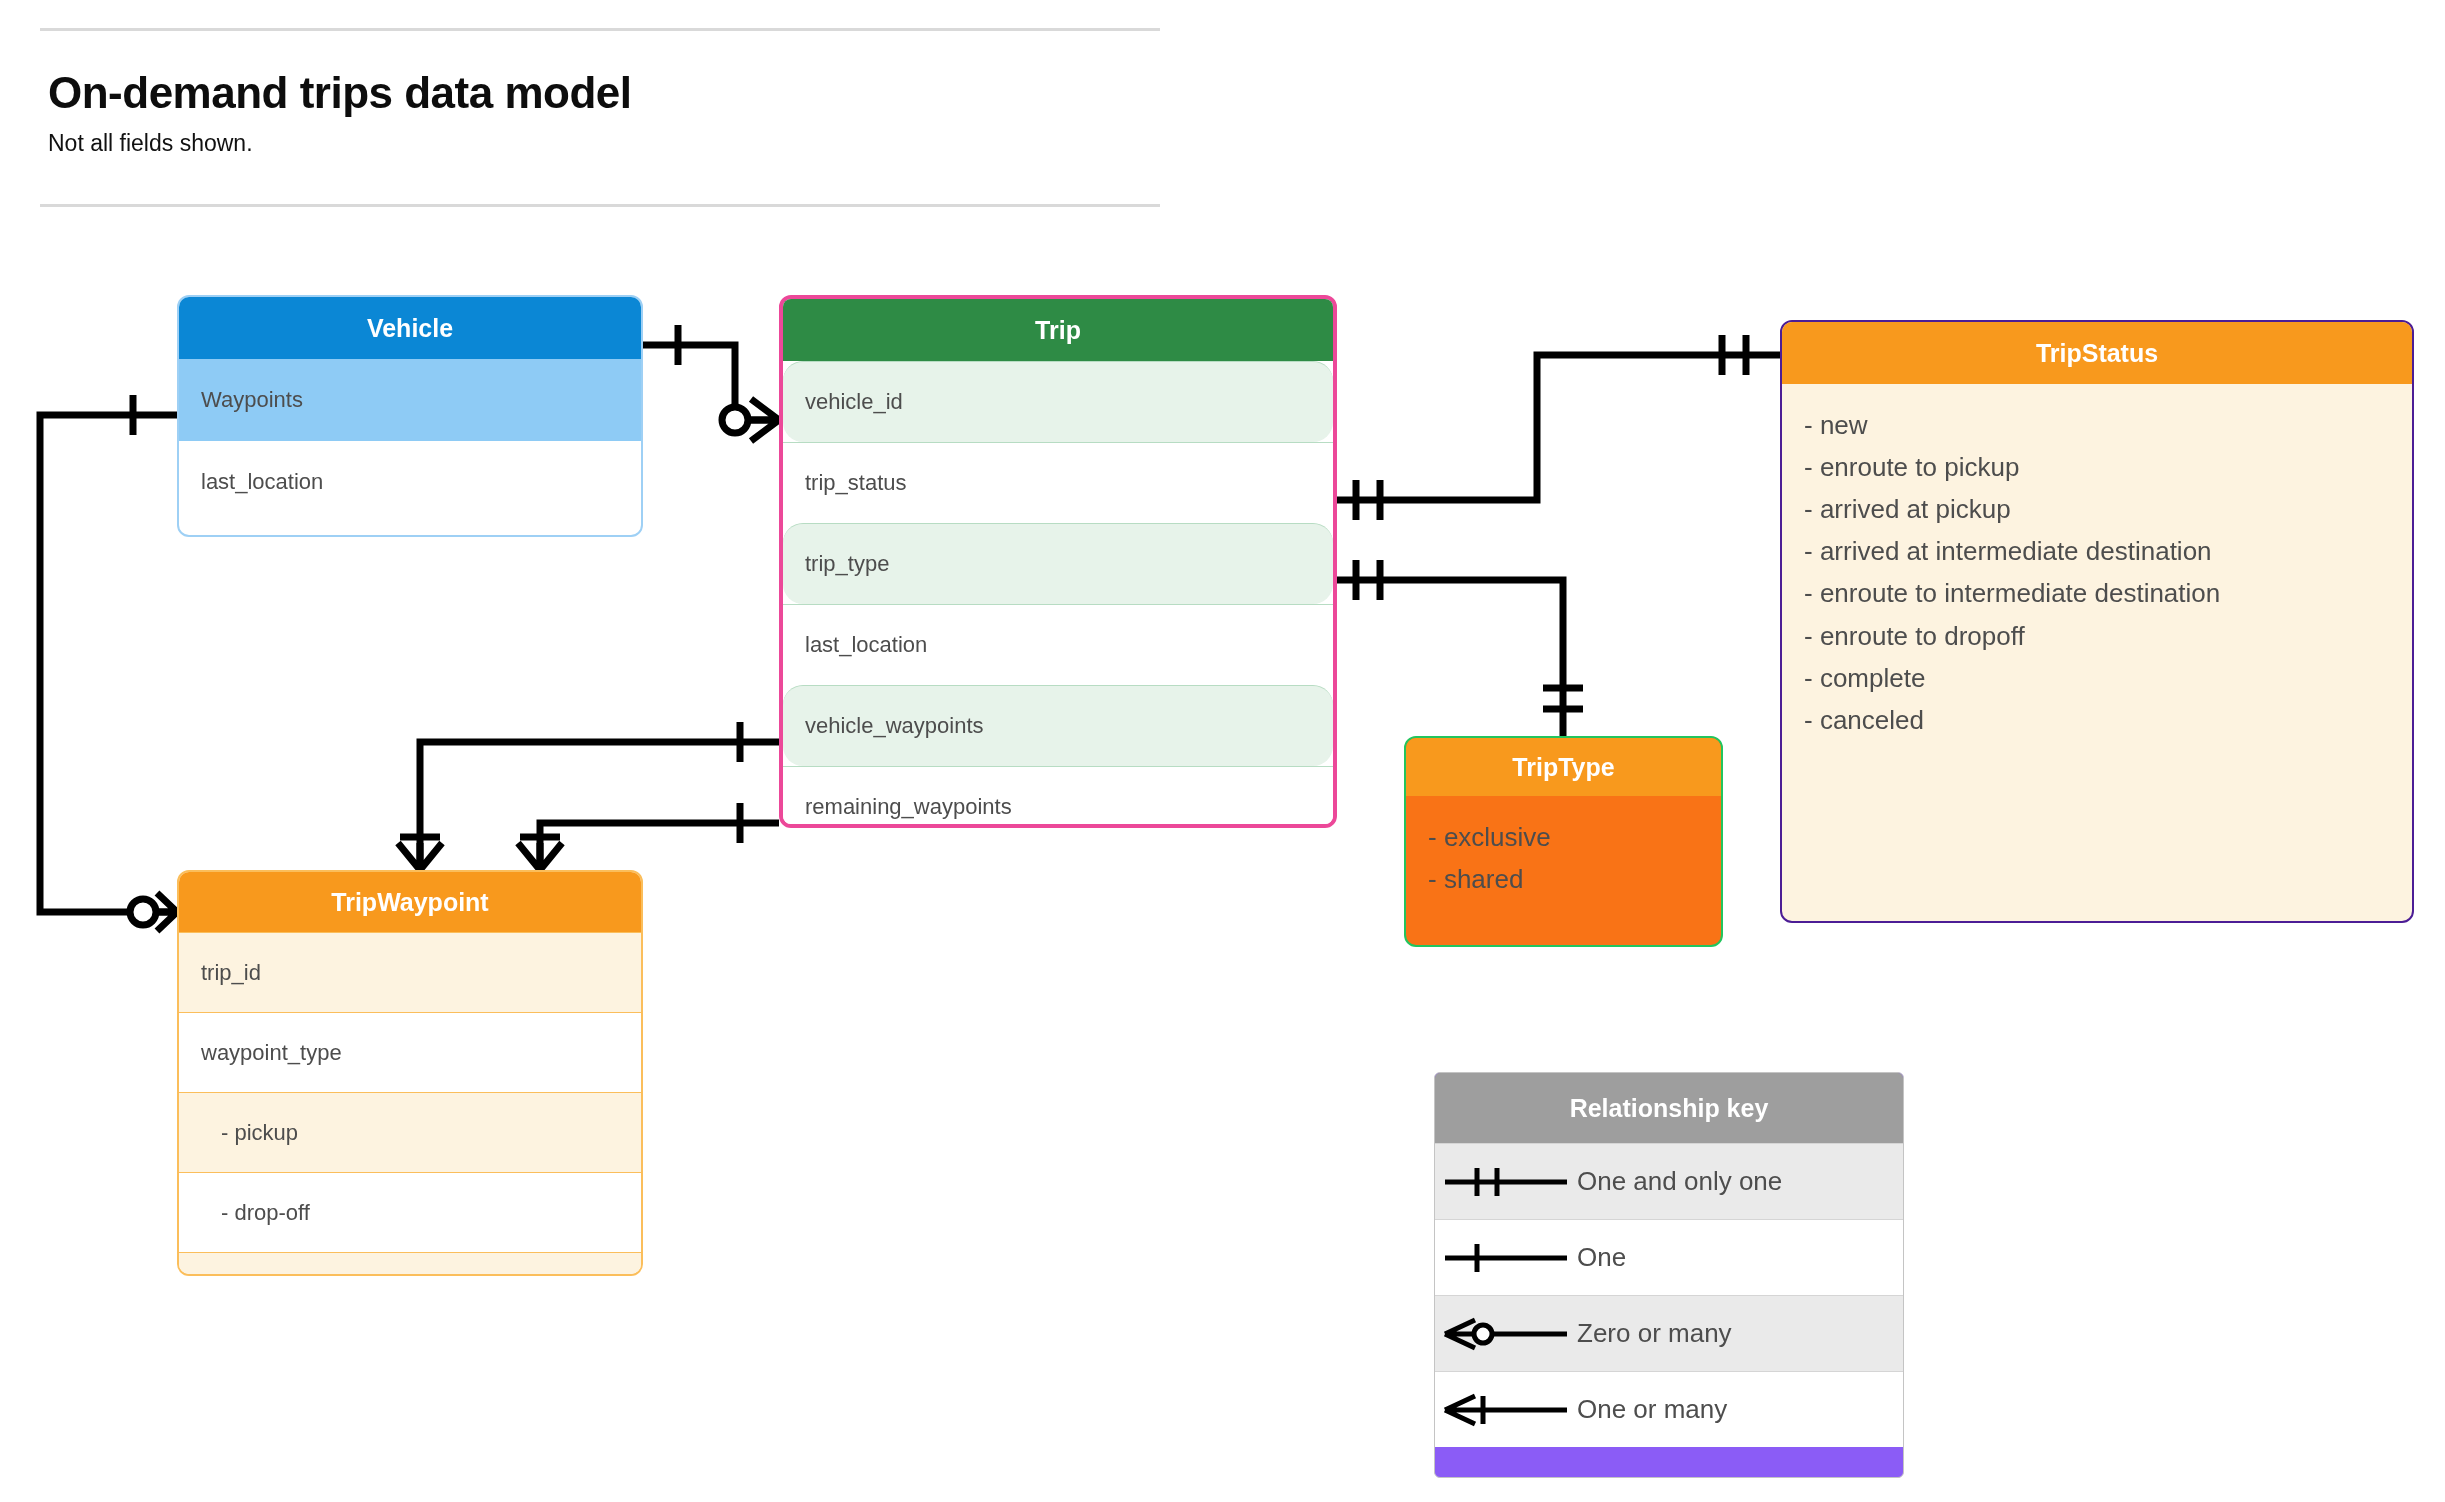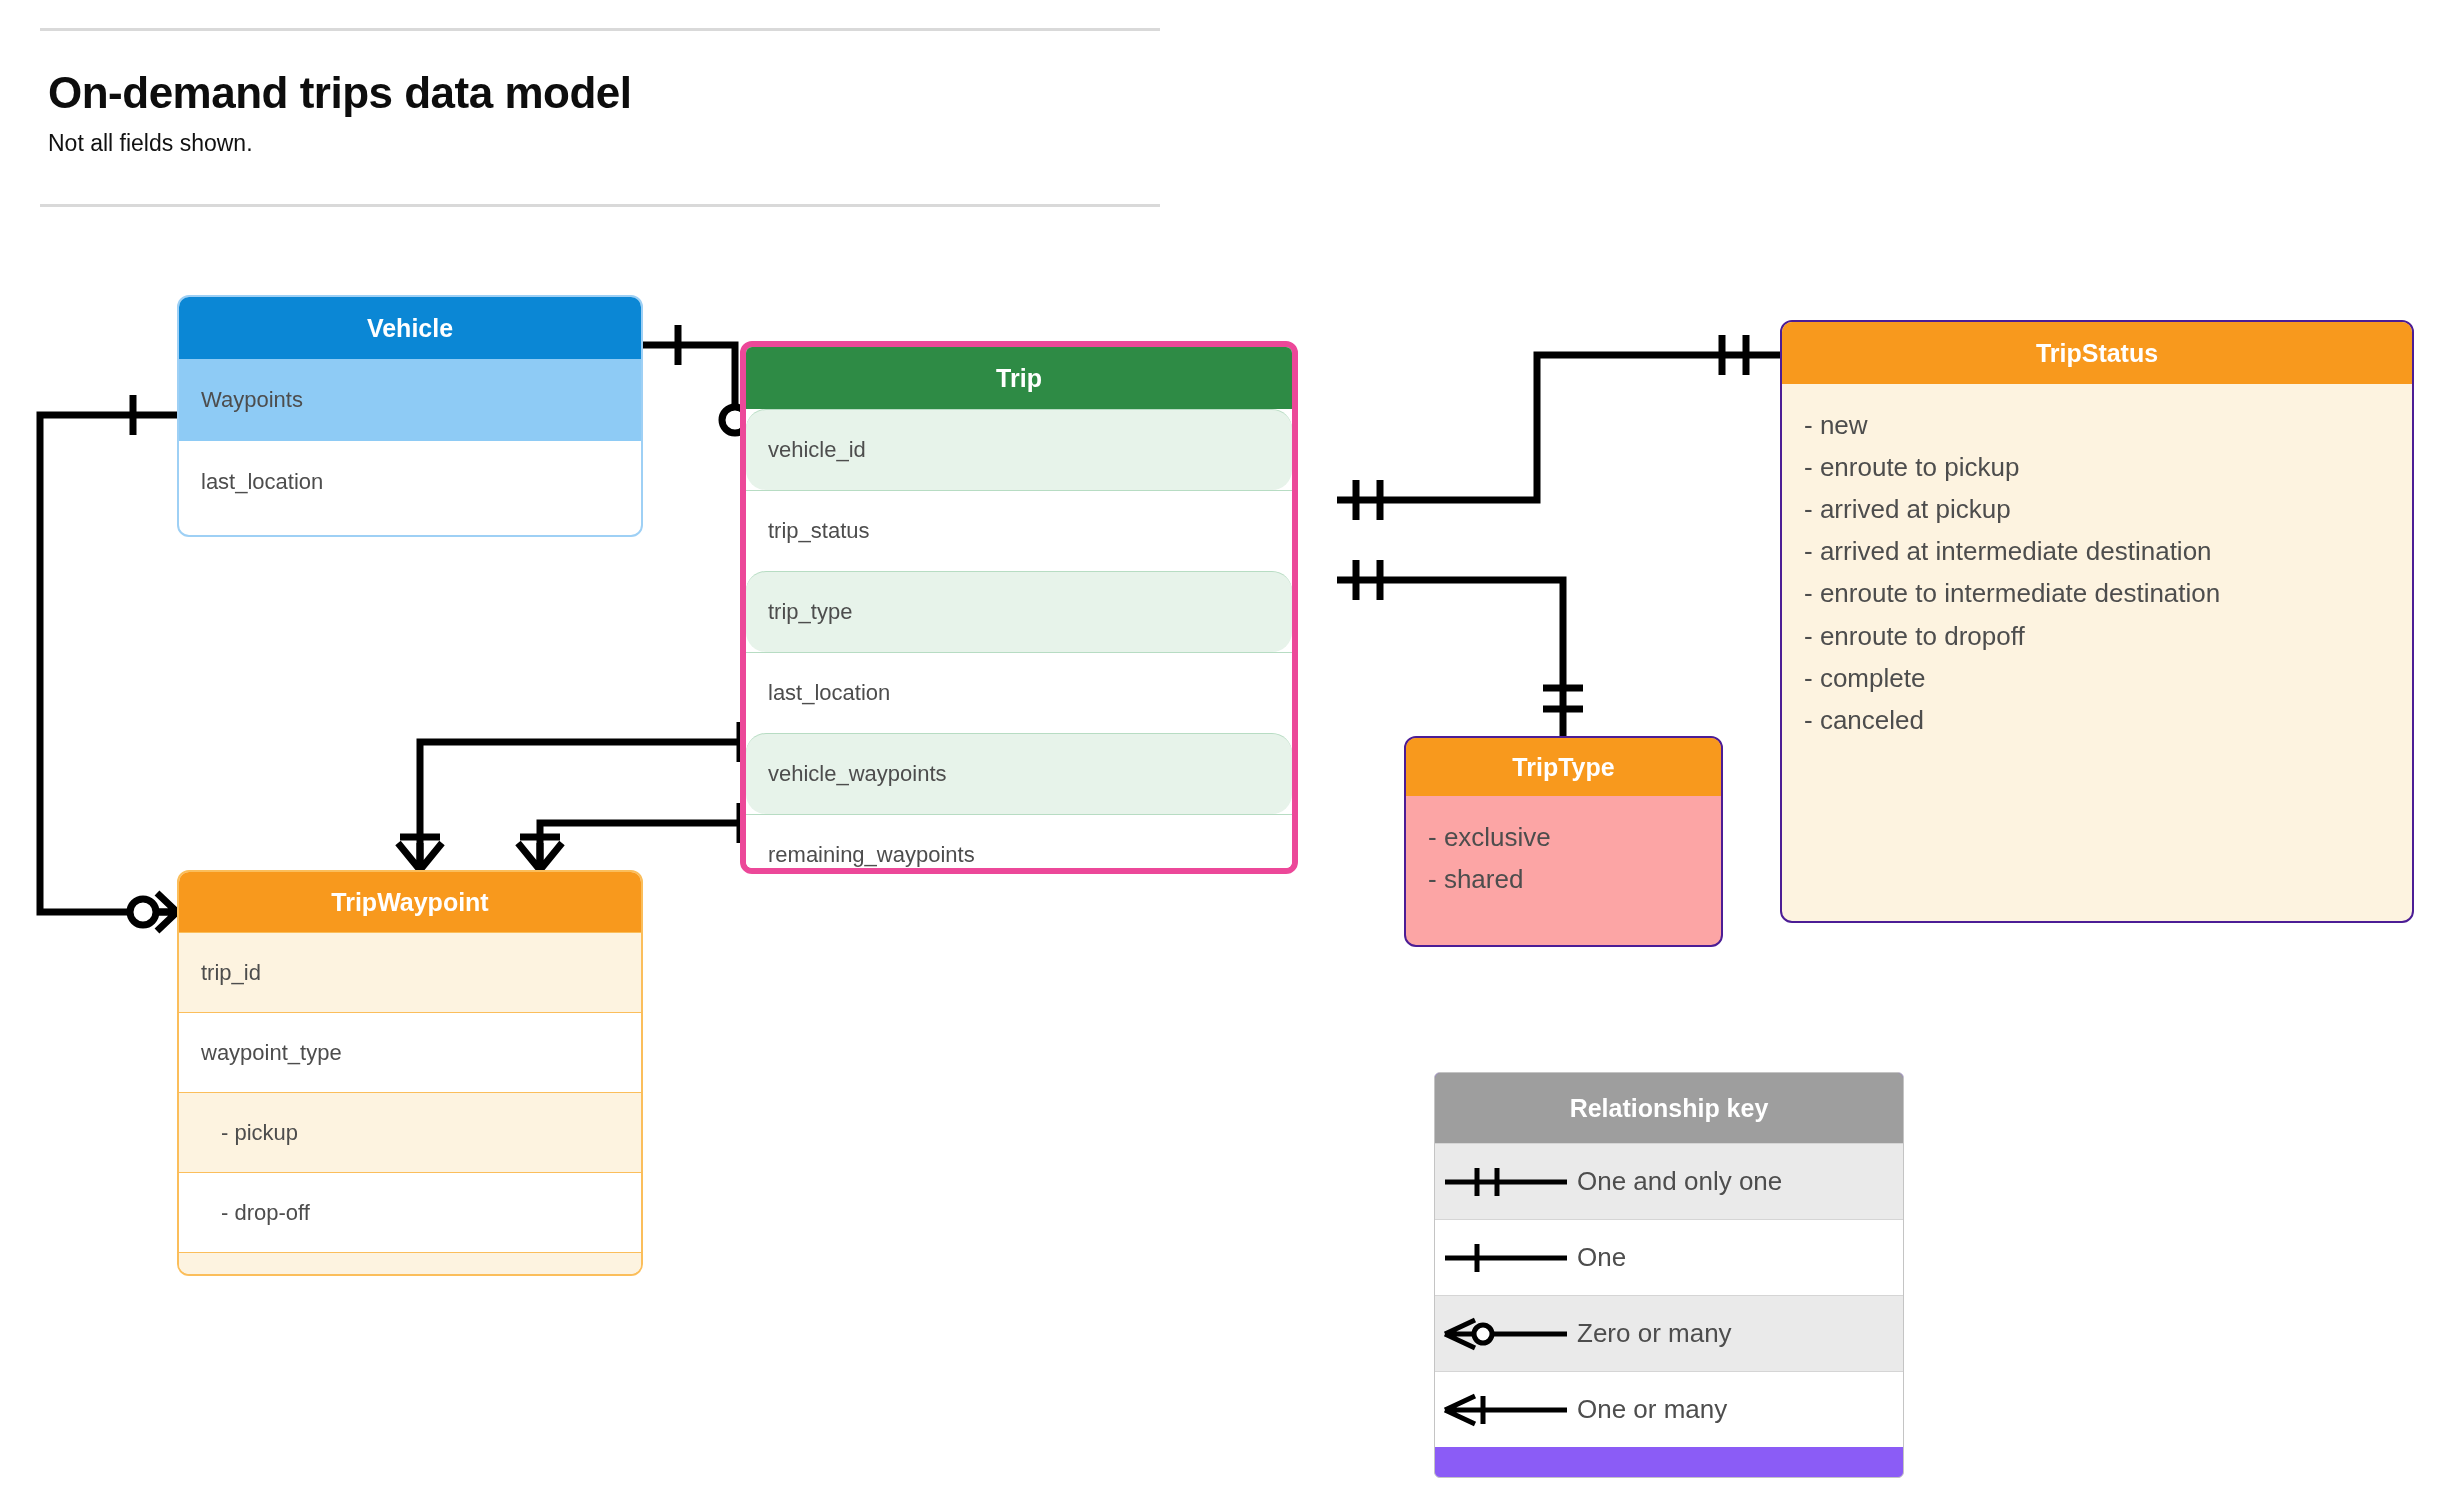--- a/index.html
+++ b/index.html
@@ -84,35 +84,35 @@
 
   
   #ent-vehicle { left: 177px; top: 295px; width: 466px; height: 242px;
                  border: 2px solid #9ed0f5; background: #ffffff; }
   #ent-vehicle .ehead { height: 62px; background: #0b87d5; }
   #ent-vehicle .erow { height: 82px; }
   #ent-vehicle .erow.r0 { background: #8ecbf5; }
   #ent-vehicle .erow.r1 { background: #ffffff; }
 
   
-  #ent-trip { left: 740px; top: 295px; width: 558px; height: 533px;
-              border: 6px solid #ec4899; background: #ffffff; margin-top: 46px; }
+  #ent-trip { left: 779px; top: 295px; width: 558px; height: 533px;
+              border: 4px solid #ec4899; background: #ffffff; }
   #ent-trip .ehead { height: 62px; background: #2e8b45; }
   #ent-trip .erow { height: 81px; border-top: 1px solid #b7dcc3; }
   #ent-trip .erow.tint { background: #e7f3ea; border-radius: 20px; }
   #ent-trip .erow.plain { background: #ffffff; }
 
   
   #ent-tripstatus { left: 1780px; top: 320px; width: 634px; height: 603px;
                     border: 2px solid #4c1d95; background: #fdf3e0; }
   #ent-tripstatus .ehead { height: 62px; background: #f8991d; }
 
   
   #ent-triptype { left: 1404px; top: 736px; width: 319px; height: 211px;
-                  border: 2px solid #4c1d95; background: #fca5a5; }
+                  border: 2px solid #22c55e; background: #f97316; }
   #ent-triptype .ehead { height: 58px; background: #f8991d; }
 
   
   #ent-tripwaypoint { left: 177px; top: 870px; width: 466px; height: 406px;
                       border: 2px solid #fbbe5b; background: #ffffff; }
   #ent-tripwaypoint .ehead { height: 60px; background: #f8991d; }
   #ent-tripwaypoint .erow { height: 80px; border-top: 1px solid #fbbe5b; }
   #ent-tripwaypoint .erow.tint { background: #fdf3e0; }
   #ent-tripwaypoint .erow.plain { background: #ffffff; }
 

